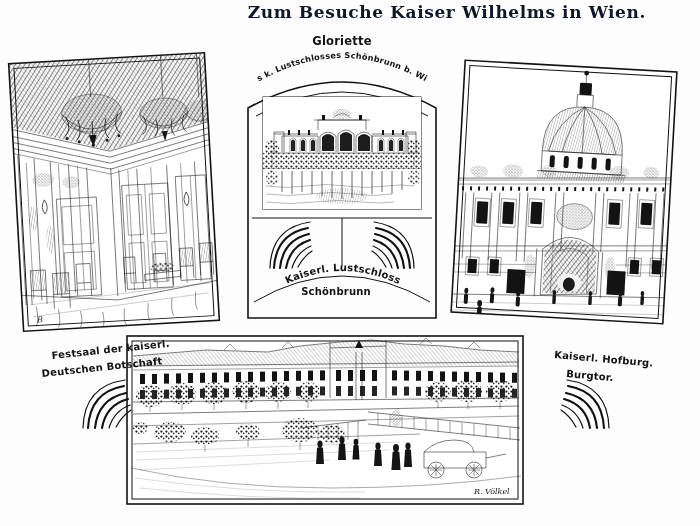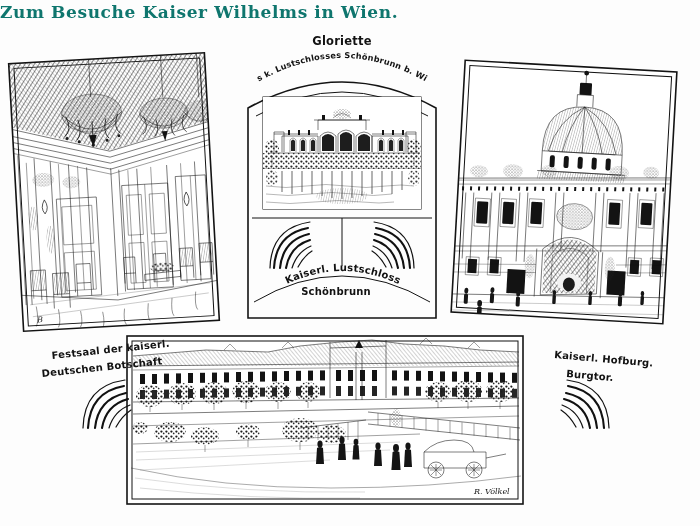--- a/index.html
+++ b/index.html
@@ -6,24 +6,24 @@
   body{
     width:700px;height:526px;position:relative;overflow:hidden;
     background:#fdfdfd;
     font-family:"DejaVu Sans",sans-serif;
     color:#111;
   }
   #sheet{position:absolute;inset:0;}
 
   
   .title{
-    position:absolute;top:2px;left:0;width:646px;text-align:left;
+    position:absolute;top:2px;left:0;width:646px;text-align:right;
     font-family:"DejaVu Serif",serif;
     font-size:17px;font-weight:700;letter-spacing:.6px;
-    color:#0f766e;
+    color:#0f172a;
     white-space:nowrap;
   }
 
   
   svg.layer{position:absolute;left:0;top:0;width:700px;height:526px;overflow:visible;}
   .ink{fill:none;stroke:#131313;}
   .frame{stroke-width:1.6;}
   .frame2{stroke-width:1.0;}
   .hair{stroke-width:.55;}
   .hair2{stroke-width:.4;}

